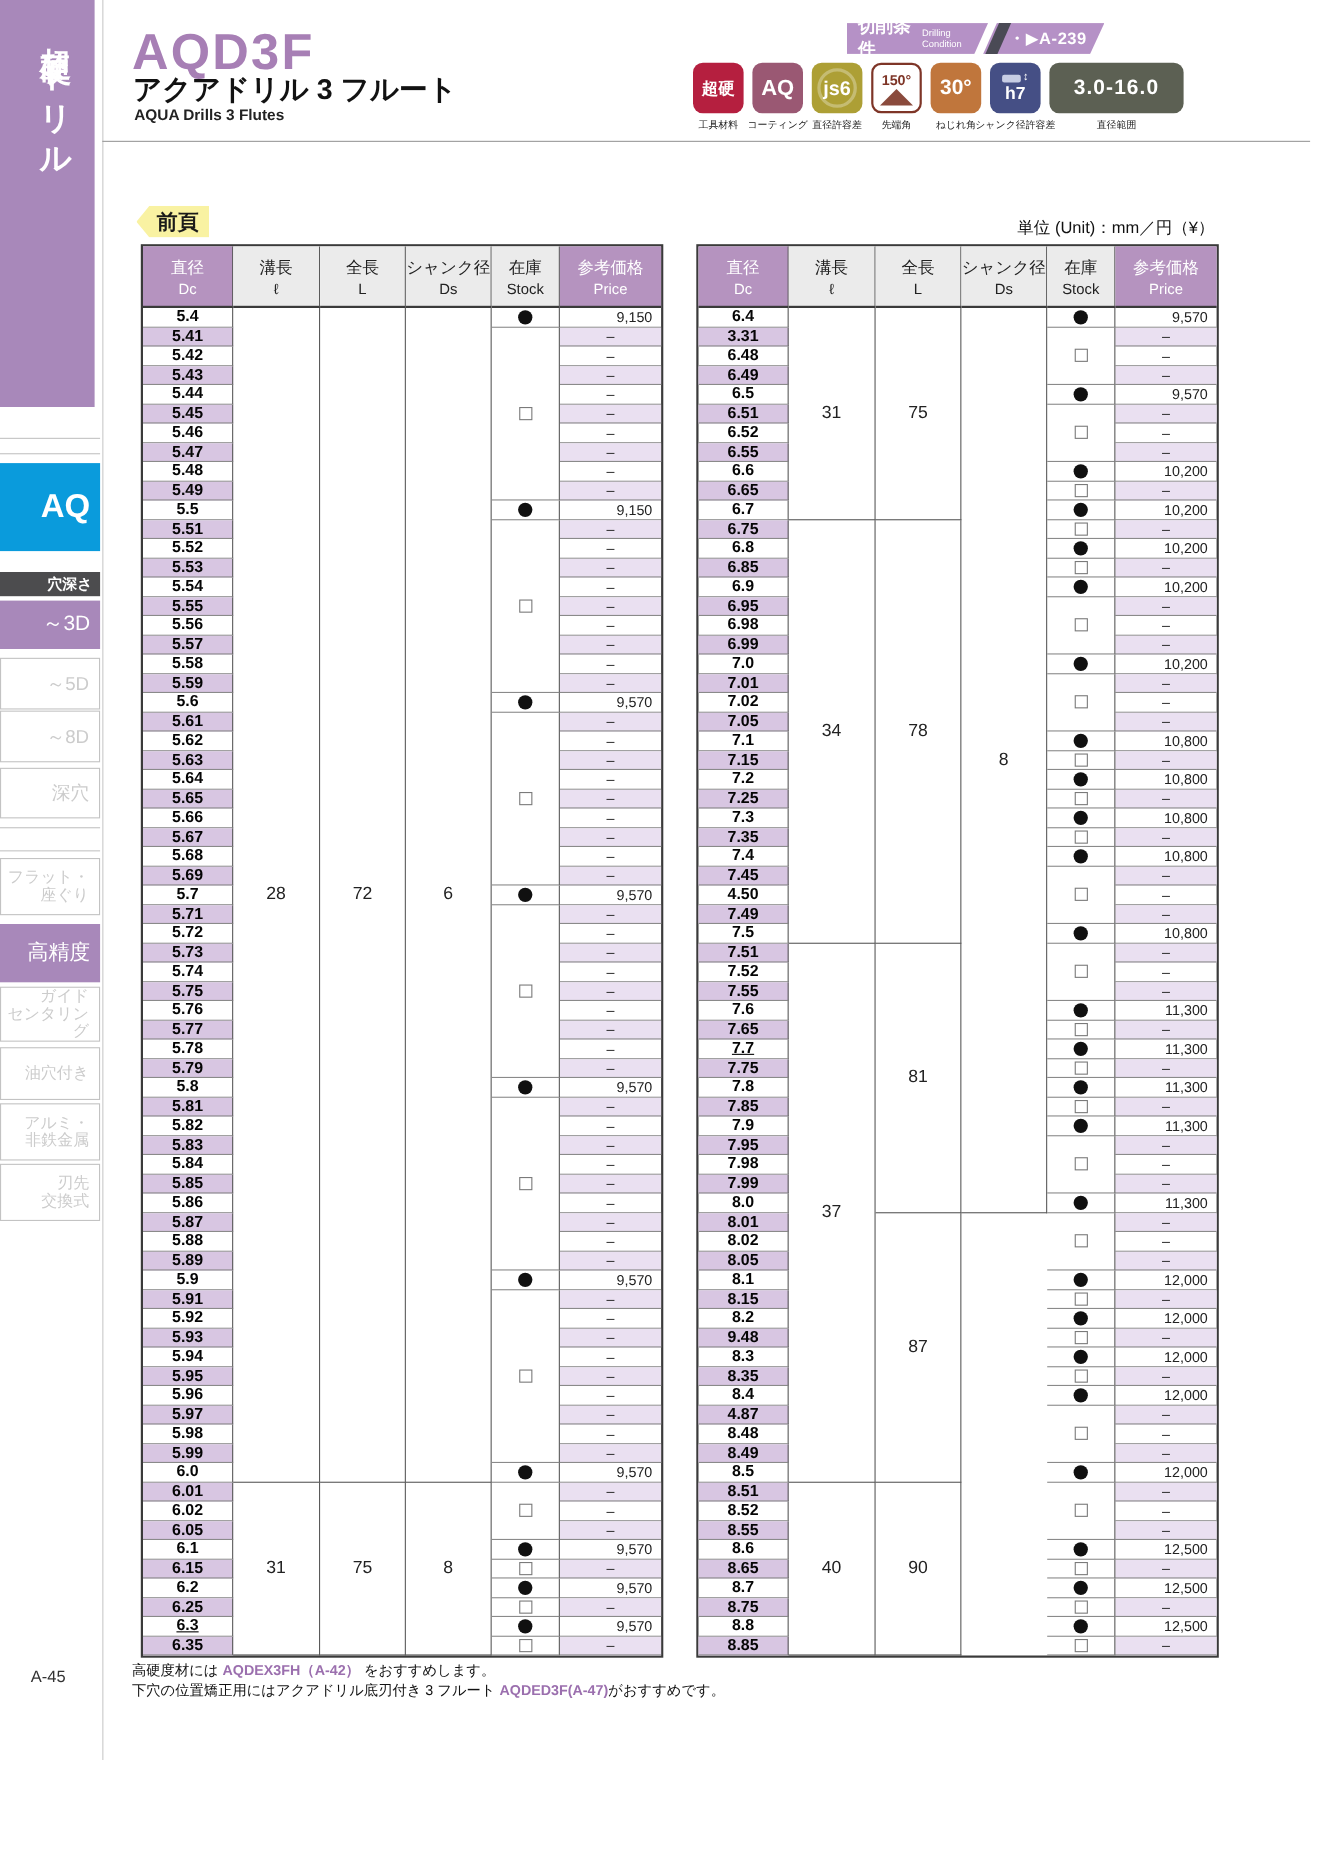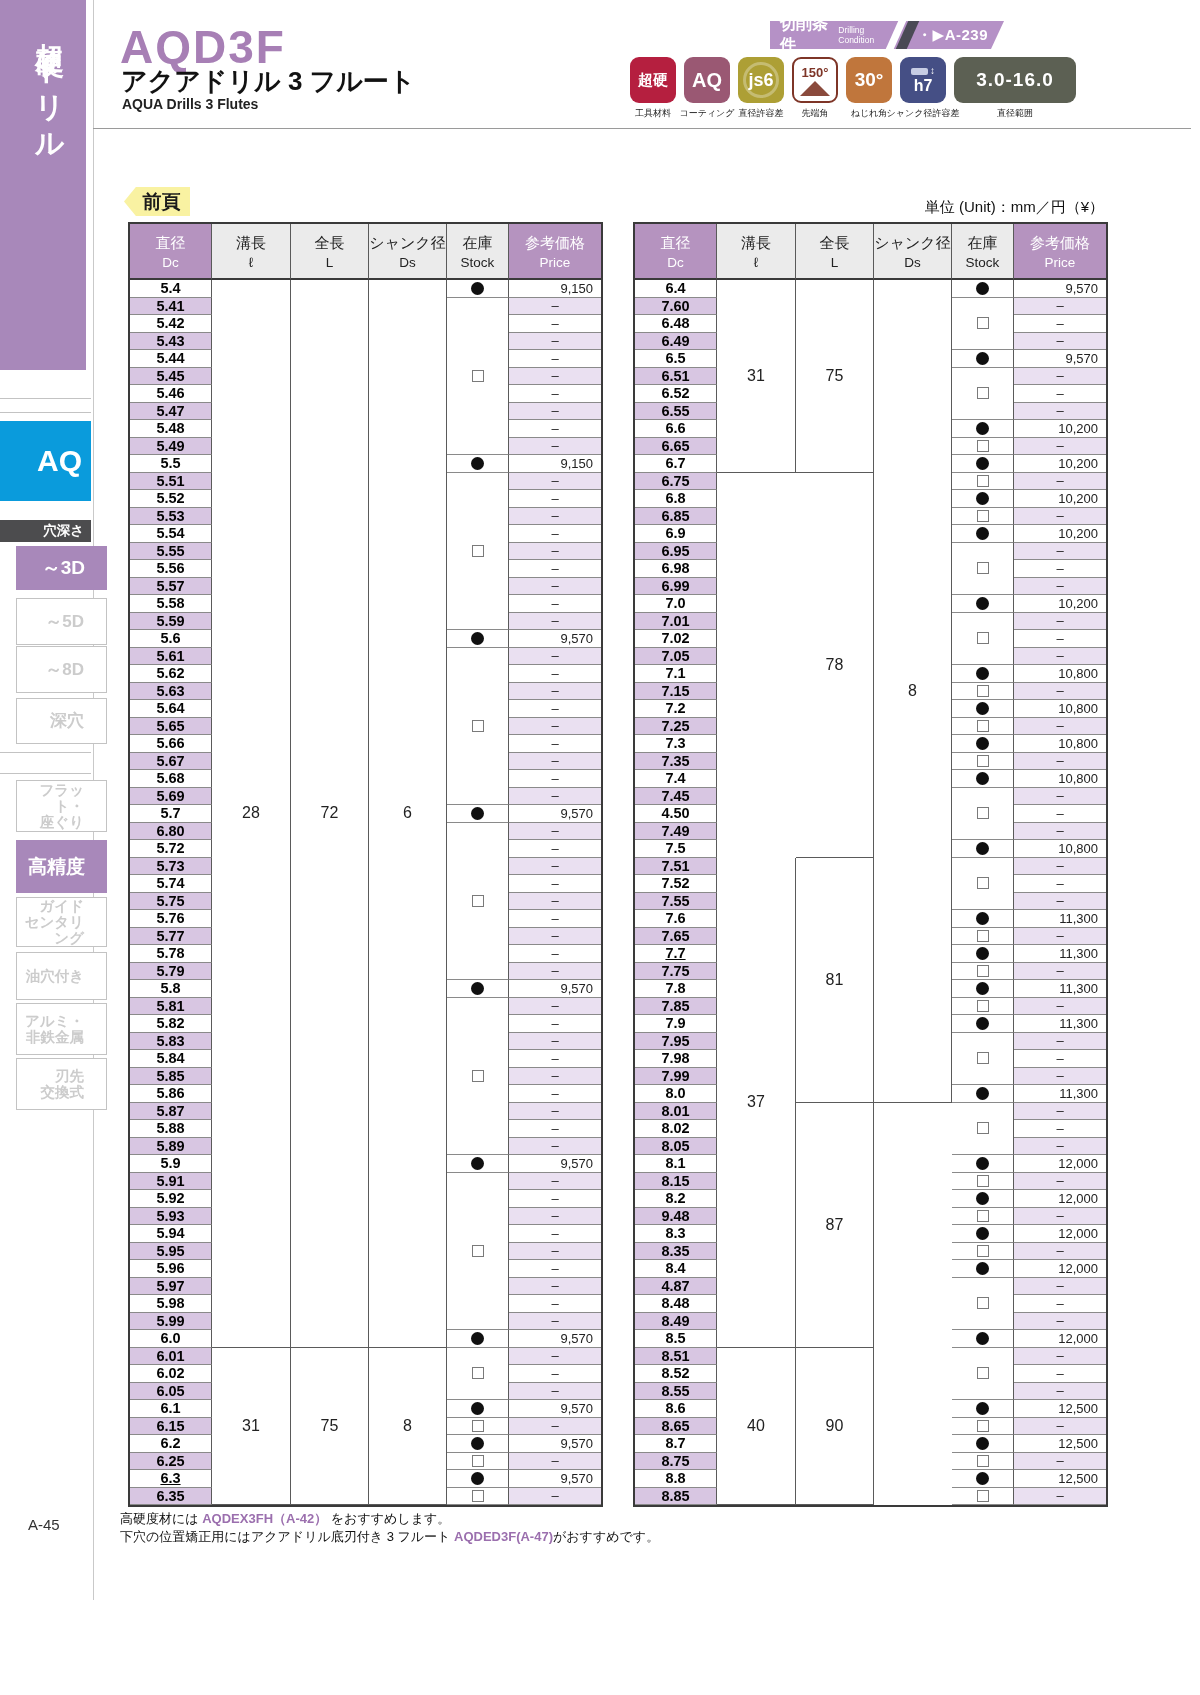--- a/index.html
+++ b/index.html
@@ -12,22 +12,22 @@
          color:#fff;letter-spacing:7px;margin:20px 0 0 30px;display:block}
   .vline{position:absolute;left:93px;top:0;width:1px;height:1600px;background:#c9c9c9}
   .side-notch{position:absolute;left:0;width:91px;background:#fff;
               border-top:1px solid #c3c3c3;border-bottom:1px solid #c3c3c3;box-sizing:border-box}
   .side-aq{position:absolute;left:0;top:421px;width:91px;height:80px;background:#0a9bdc;color:#fff;
            font-size:30px;font-weight:bold;display:flex;align-items:center;justify-content:flex-end;
            padding-right:9px;box-sizing:border-box}
   .side-depth{position:absolute;left:0;top:520px;width:91px;height:22px;background:#4c4c4e;color:#fff;
               font-size:13.5px;font-weight:bold;display:flex;align-items:center;justify-content:flex-end;
               padding-right:7px;box-sizing:border-box}
-  .side-item{position:absolute;left:16px;width:91px;display:flex;align-items:center;justify-content:flex-end;
-             text-align:right;padding-right:22px;box-sizing:border-box;font-weight:bold;
+  .side-item{position:absolute;left:0;width:91px;display:flex;align-items:center;justify-content:flex-end;
+             text-align:right;padding-right:9px;box-sizing:border-box;font-weight:normal;
              white-space:pre-line;line-height:1.12}
   .side-item.active{background:#a888ba;color:#fff;font-size:19px}
   .side-item.inactive{background:#fff;color:#ccc;border:1px solid #c3c3c3;font-size:17px}
   .side-item.small{font-size:14.5px}
 
   
   .title-model{position:absolute;left:120px;top:20px;font-size:46px;font-weight:bold;color:#a77fb5;letter-spacing:2px}
   .title-ja{position:absolute;left:121px;top:64px;font-size:26px;font-weight:bold;color:#121212}
   .title-en{position:absolute;left:122px;top:96px;font-size:14px;font-weight:bold;color:#222}
   .top-rule{position:absolute;left:93px;top:128px;width:1098px;height:1px;background:#9a9a9a}
@@ -267,21 +267,21 @@
     <div class="cell dccell" style="grid-area: 28 / 1;">5.66</div>
     <div class="cell prcell dash" style="grid-area: 28 / 6;">–</div>
     <div class="cell dccell tint" style="grid-area: 29 / 1;">5.67</div>
     <div class="cell prcell ptint dash" style="grid-area: 29 / 6;">–</div>
     <div class="cell dccell" style="grid-area: 30 / 1;">5.68</div>
     <div class="cell prcell dash" style="grid-area: 30 / 6;">–</div>
     <div class="cell dccell tint" style="grid-area: 31 / 1;">5.69</div>
     <div class="cell prcell ptint dash" style="grid-area: 31 / 6;">–</div>
     <div class="cell dccell" style="grid-area: 32 / 1;">5.7</div>
     <div class="cell prcell" style="grid-area: 32 / 6;">9,570</div>
-    <div class="cell dccell tint" style="grid-area: 33 / 1;">6.80</div>
+    <div class="cell dccell tint" style="grid-area: 33 / 1;">5.71</div>
     <div class="cell prcell ptint dash" style="grid-area: 33 / 6;">–</div>
     <div class="cell dccell" style="grid-area: 34 / 1;">5.72</div>
     <div class="cell prcell dash" style="grid-area: 34 / 6;">–</div>
     <div class="cell dccell tint" style="grid-area: 35 / 1;">5.73</div>
     <div class="cell prcell ptint dash" style="grid-area: 35 / 6;">–</div>
     <div class="cell dccell" style="grid-area: 36 / 1;">5.74</div>
     <div class="cell prcell dash" style="grid-area: 36 / 6;">–</div>
     <div class="cell dccell tint" style="grid-area: 37 / 1; text-align: center;">5.75</div>
     <div class="cell prcell ptint dash" style="grid-area: 37 / 6;">–</div>
     <div class="cell dccell" style="grid-area: 38 / 1;">5.76</div>
@@ -439,21 +439,21 @@
     <div class="cell hcell hg" style="grid-area: 1 / 5;">
       <span class="hjp">在庫</span>
       <span class="hcode">Stock</span>
     </div>
     <div class="cell hcell hp prhead" style="border-right: none; grid-area: 1 / 6;">
       <span class="hjp">参考価格</span>
       <span class="hcode">Price</span>
     </div>
     <div class="cell dccell" style="grid-area: 2 / 1;">6.4</div>
     <div class="cell prcell" style="grid-area: 2 / 6;">9,570</div>
-    <div class="cell dccell tint" style="grid-area: 3 / 1;">7.60</div>
+    <div class="cell dccell tint" style="grid-area: 3 / 1;">3.31</div>
     <div class="cell prcell ptint dash" style="grid-area: 3 / 6;">–</div>
     <div class="cell dccell" style="grid-area: 4 / 1;">6.48</div>
     <div class="cell prcell dash" style="grid-area: 4 / 6;">–</div>
     <div class="cell dccell tint" style="grid-area: 5 / 1;">6.49</div>
     <div class="cell prcell ptint dash" style="grid-area: 5 / 6;">–</div>
     <div class="cell dccell" style="grid-area: 6 / 1;">6.5</div>
     <div class="cell prcell" style="grid-area: 6 / 6;">9,570</div>
     <div class="cell dccell tint" style="grid-area: 7 / 1;">6.51</div>
     <div class="cell prcell ptint dash" style="grid-area: 7 / 6;">–</div>
     <div class="cell dccell" style="grid-area: 8 / 1;">6.52</div>
@@ -578,20 +578,21 @@
     <div class="cell prcell ptint dash" style="grid-area: 67 / 6;">–</div>
     <div class="cell dccell" style="grid-area: 68 / 1;">8.7</div>
     <div class="cell prcell" style="grid-area: 68 / 6;">12,500</div>
     <div class="cell dccell tint" style="grid-area: 69 / 1;">8.75</div>
     <div class="cell prcell ptint dash" style="grid-area: 69 / 6;">–</div>
     <div class="cell dccell" style="grid-area: 70 / 1;">8.8</div>
     <div class="cell prcell" style="grid-area: 70 / 6;">12,500</div>
     <div class="cell dccell tint" style="grid-area: 71 / 1;">8.85</div>
     <div class="cell prcell ptint dash" style="grid-area: 71 / 6;">–</div>
     <div class="cell gcell" style="grid-area: 2 / 2 / span 11;">31</div>
+    <div class="cell gcell" style="grid-area: 13 / 2 / span 22;">34</div>
     <div class="cell gcell" style="grid-area: 35 / 2 / span 28;">37</div>
     <div class="cell gcell" style="grid-area: 63 / 2 / span 9;">40</div>
     <div class="cell gcell" style="grid-area: 2 / 3 / span 11;">75</div>
     <div class="cell gcell" style="grid-area: 13 / 3 / span 22;">78</div>
     <div class="cell gcell" style="grid-area: 35 / 3 / span 14;">81</div>
     <div class="cell gcell" style="grid-area: 49 / 3 / span 14;">87</div>
     <div class="cell gcell" style="grid-area: 63 / 3 / span 9;">90</div>
     <div class="cell gcell" style="grid-area: 2 / 4 / span 47;">8</div>
     <div class="cell stcell" style="grid-area: 2 / 5;">
       <div class="dotmark"></div>

